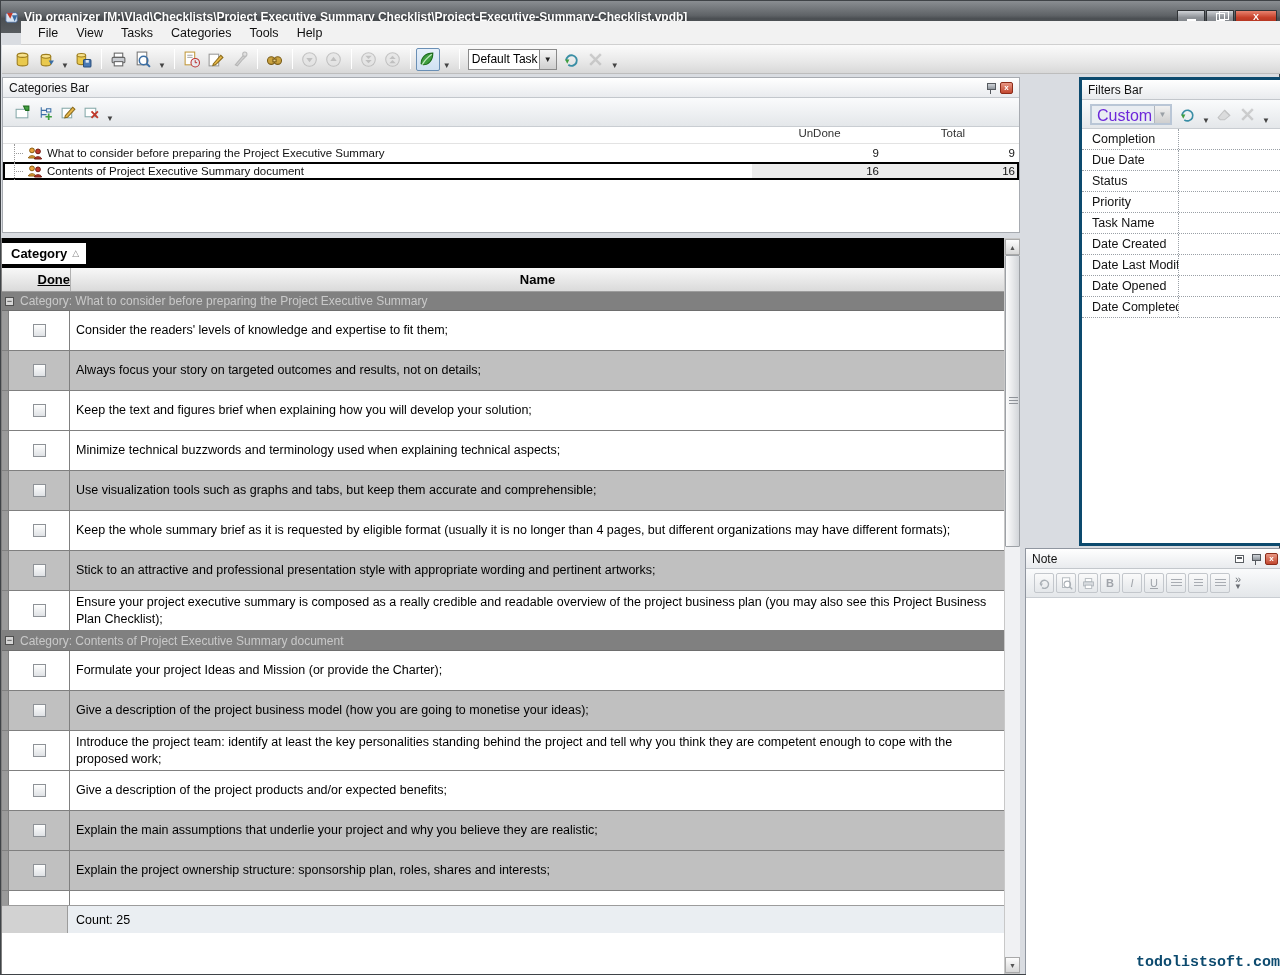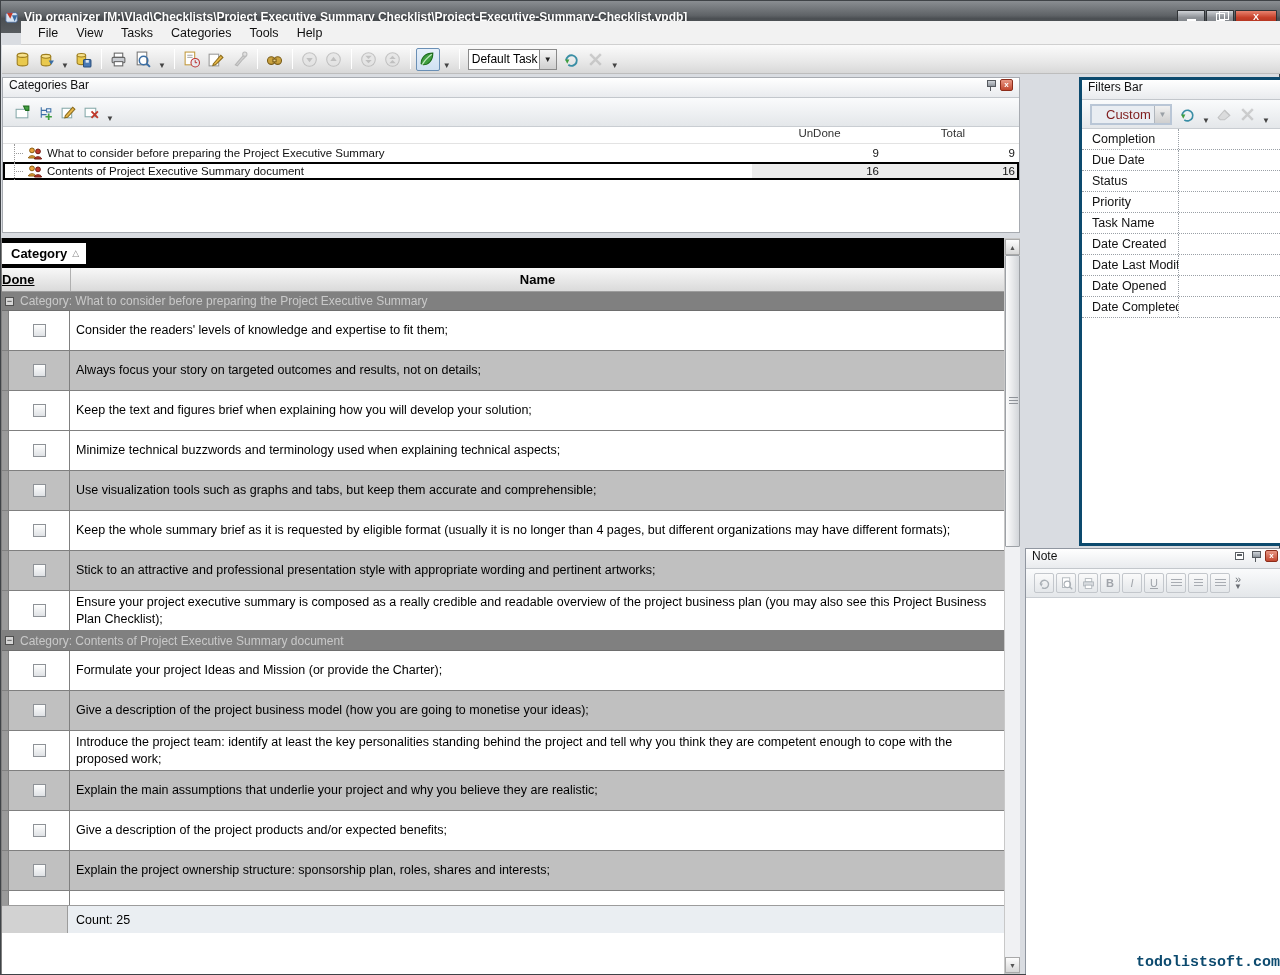--- a/index.html
+++ b/index.html
@@ -38,21 +38,21 @@
   .tbtn.pressed { border:1px solid #6a8fb5; background:linear-gradient(180deg,#e7f0fa,#cfe0f2); }
   .caret { font-size:8px; color:#444; padding:0 3px; align-self:flex-end; margin-bottom:3px; }
   .gdis { filter:grayscale(1); opacity:.55; }
   .combo { display:flex; height:21px; border:1px solid #8a8a8a; background:#fff; margin:0 3px; }
   .combo .combo-text { width:70px; font-size:12px; padding:2px 3px; white-space:nowrap; overflow:hidden; }
   .combo .combo-btn { width:17px; background:linear-gradient(180deg,#f6f6f6,#cfcfcf); border-left:1px solid #8a8a8a;
     display:flex; align-items:center; justify-content:center; font-size:8px; color:#222; }
 
   
   .panel-title { height:20px; background:linear-gradient(180deg,#ffffff,#e9ebee); border-bottom:1px solid #c3c7cc;
-    display:flex; align-items:flex-start; padding:0 6px; font-size:12px; color:#111; }
+    display:flex; align-items:center; padding:8px 6px; font-size:12px; color:#111; }
   .panel-title .spacer { flex:1; }
   .pt-ico { width:13px; height:13px; margin-left:3px; display:flex; align-items:center; justify-content:center; }
   .ico-restore { width:9px; height:8px; border:1px solid #5a5e63; position:relative; background:#fff; }
   .ico-restore:before { content:""; position:absolute; left:1px; top:1px; right:1px; height:2px; background:#5a5e63; }
   .ico-pin { position:relative; width:9px; height:12px; }
   .ico-pin:before { content:""; position:absolute; left:1px; top:1px; width:7px; height:5px; background:linear-gradient(180deg,#cfd3d8,#8f959c); border:1px solid #55595e; }
   .ico-pin:after { content:""; position:absolute; left:4px; top:7px; width:1px; height:5px; background:#55595e; }
   .ico-close { width:13px; height:12px; background:linear-gradient(180deg,#e89784,#c2472f); border:1px solid #8c2c1a;
     border-radius:2px; color:#fff; font-size:8px; font-weight:bold; display:flex; align-items:center; justify-content:center; line-height:1; }
   .panel-toolbar { height:29px; background:linear-gradient(180deg,#fafbfc,#e4e7ea); border-bottom:1px solid #c9cdd2;
@@ -75,21 +75,21 @@
   .cat-row .ctotal { width:132px; padding-right:4px; }
   .cat-row.selected { outline:2px solid #000; outline-offset:-2px; }
   .cat-row.selected .cundone, .cat-row.selected .ctotal { background:#ececec; height:100%; line-height:18px; }
 
   
   .grid { position:absolute; left:0px; top:237px; width:1003px; height:736px; background:#fff; border-left:1px solid #808080; }
   .groupbar { height:30px; background:#000; display:flex; align-items:center; }
   .groupbox { background:#fff; border:1px solid #fff; padding:2px 6px 2px 8px; font-size:13px; font-weight:bold; color:#000; display:flex; align-items:center; gap:5px; }
   .sort-tri { font-size:9px; color:#888; font-weight:normal; }
   .grid-header { height:24px; display:flex; background:linear-gradient(180deg,#f8f8f8,#dadada); border-bottom:1px solid #9c9c9c; font-size:13px; font-weight:bold; color:#000; }
-  .gh-done { width:69px; text-align:left; line-height:23px; border-right:1px solid #b0b0b0;text-decoration:underline; }
+  .gh-done { width:69px; text-align:right; line-height:23px; border-right:1px solid #b0b0b0;text-decoration:underline; }
   .gh-name { flex:1; text-align:center; line-height:23px; }
   .grow { height:19px; background:#808080; color:#c9c9c9; font-size:12px; display:flex; align-items:center; gap:6px; padding-left:3px; border-bottom:1px solid #6e6e6e; }
   .grow.h20 { height:20px; }
   .collapse-box { width:9px; height:9px; background:#d6d6d6; border:1px solid #4f4f4f; color:#1a1a1a; font-size:9px; line-height:7px; text-align:center; flex:0 0 auto; }
   .trow { height:40px; display:flex; border-bottom:1px solid #808080; background:#fff; }
   .trow.alt { background:#c0c0c0; }
   .trow .indent { width:7px; background:#9a9a9a; border-right:1px solid #808080; flex:0 0 auto; }
   .trow .done-cell { width:61px; display:flex; align-items:center; justify-content:center; border-right:1px solid #808080; flex:0 0 auto; }
   .cb { width:13px; height:13px; border:1px solid #8e9297; background:linear-gradient(180deg,#fefefe,#dfe2e5); }
   .trow .name-cell { flex:1; display:flex; align-items:center; font-size:12.5px; color:#000; padding:2px 8px 2px 6px; line-height:1.3; }
@@ -108,21 +108,21 @@
 
   
   .filters-panel { position:absolute; left:1078px; top:76px; width:304px; height:469px; background:#fff; border:3px solid #0c4a6e; }
   .filters-grid { background:#fff; }
   .frow { height:21px; display:flex; align-items:center; border-bottom:1px dotted #9aa0a6; font-size:12.5px; color:#111; }
   .frow .flabel { width:97px; padding-left:10px; white-space:nowrap; overflow:hidden; border-right:1px dotted #9aa0a6; height:100%; line-height:20px; flex:0 0 auto; }
   .frow .fvalue { flex:1; height:100%; }
   .frow .fdrop { width:19px; height:19px; margin-right:1px; background:linear-gradient(180deg,#f7f7f7,#cfd2d6); border:1px solid #8a8f96;
     display:flex; align-items:center; justify-content:center; font-size:8px; color:#222; flex:0 0 auto; }
   .filters-combo { display:flex; height:21px; border:2px solid #b9c6d6; background:#e9edf2; margin-right:4px; }
-  .filters-combo .combo-text { width:62px; color:#7f1d1d; font-size:13px; padding:1px 14px; }
+  .filters-combo .combo-text { width:62px; color:#6d28d9; font-size:16px; padding:1px 5px; }
   .filters-combo .combo-btn { width:16px; background:linear-gradient(180deg,#f0f0f0,#cfcfcf); border-left:1px solid #b0b6bd; color:#9aa0a6; font-size:8px; display:flex; align-items:center; justify-content:center; }
 
   .note-panel { position:absolute; left:1024px; top:547px; width:260px; height:426px; background:#fff; border:1px solid #9096a0; }
   .note-content { position:relative; height:377px; background:#fff; }
   .watermark { position:absolute; right:4px; bottom:4px; font-family:"Liberation Mono", monospace; font-weight:bold; font-size:15px; color:#0c4a6e; }
   .nb { width:20px; height:20px; border:1px solid #c3c7cc; border-radius:2px; background:linear-gradient(180deg,#fafafa,#e4e7ea);
     display:flex; align-items:center; justify-content:center; font-size:11px; color:#a0a4aa; margin-right:2px; }
   .nb b,.nb i,.nb u { color:#a0a4aa; font-size:11px; }
   .bars { width:11px; height:9px; background:repeating-linear-gradient(180deg,#a8acb2 0 1px,transparent 1px 3px); }
   .bars.short { width:9px; }
@@ -457,33 +457,33 @@
         </span>
       <span class="name-cell">Give a description of the project business model (how you are going to monetise your ideas);</span>
     </div>
     <div class="trow">
       <span class="indent"></span>
       <span class="done-cell">
           <span class="cb"></span>
         </span>
       <span class="name-cell">Introduce the project team: identify at least the key personalities standing behind the project and tell why you think they are competent enough to cope with the proposed work;</span>
     </div>
+    <div class="trow">
+      <span class="indent"></span>
+      <span class="done-cell">
+          <span class="cb"></span>
+        </span>
+      <span class="name-cell">Give a description of the project products and/or expected benefits;</span>
+    </div>
     <div class="trow alt">
       <span class="indent"></span>
       <span class="done-cell">
           <span class="cb"></span>
         </span>
       <span class="name-cell">Explain the main assumptions that underlie your project and why you believe they are realistic;</span>
-    </div>
-    <div class="trow">
-      <span class="indent"></span>
-      <span class="done-cell">
-          <span class="cb"></span>
-        </span>
-      <span class="name-cell">Give a description of the project products and/or expected benefits;</span>
     </div>
     <div class="trow alt">
       <span class="indent"></span>
       <span class="done-cell">
           <span class="cb"></span>
         </span>
       <span class="name-cell">Explain the project ownership structure: sponsorship plan, roles, shares and interests;</span>
     </div>
     <div class="trow partial">
       <span class="indent"></span>

